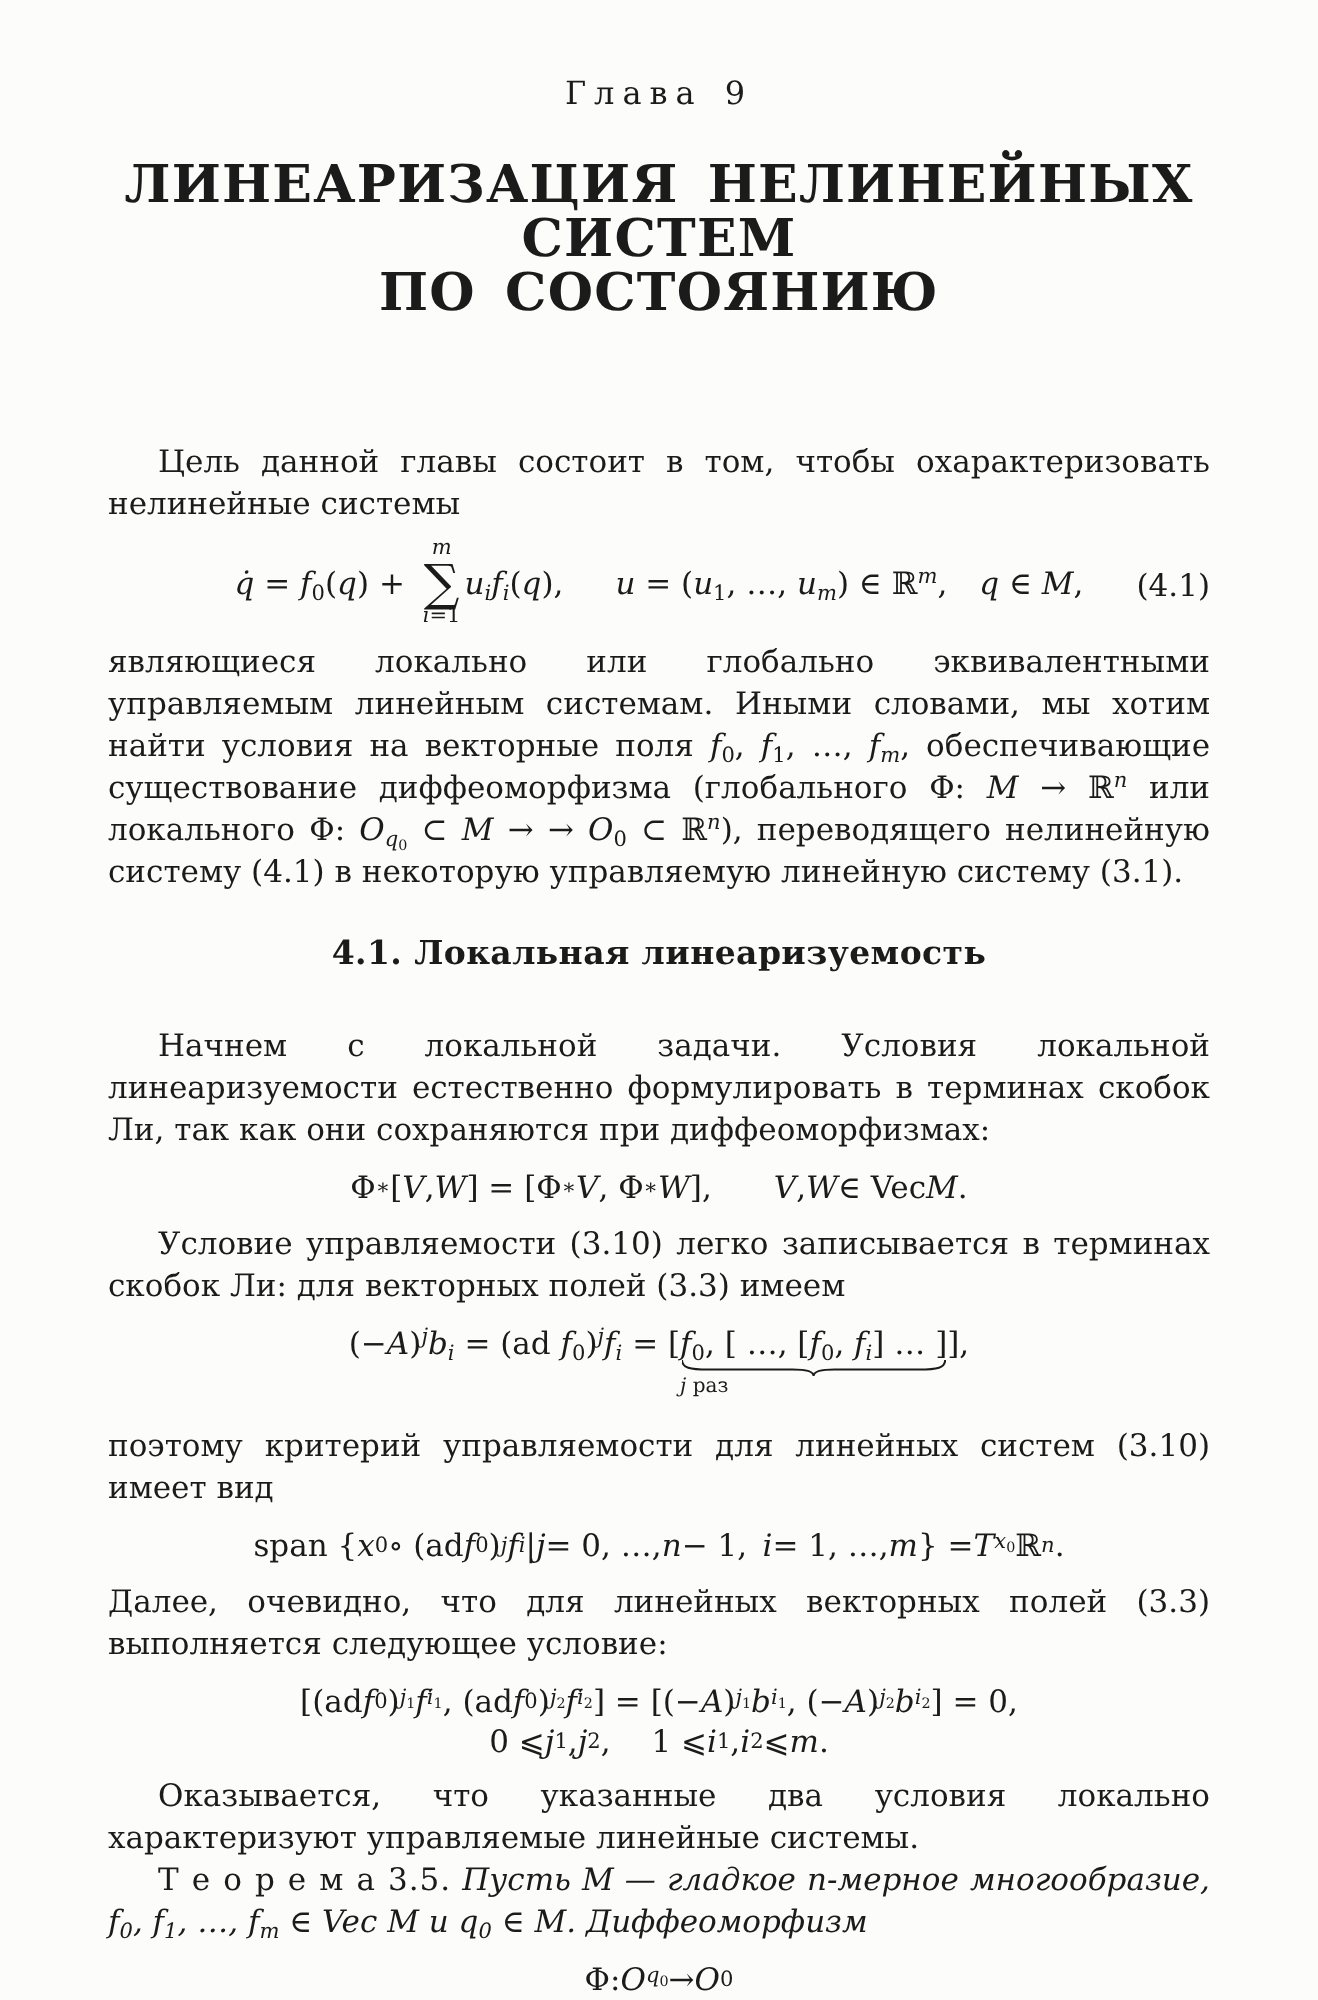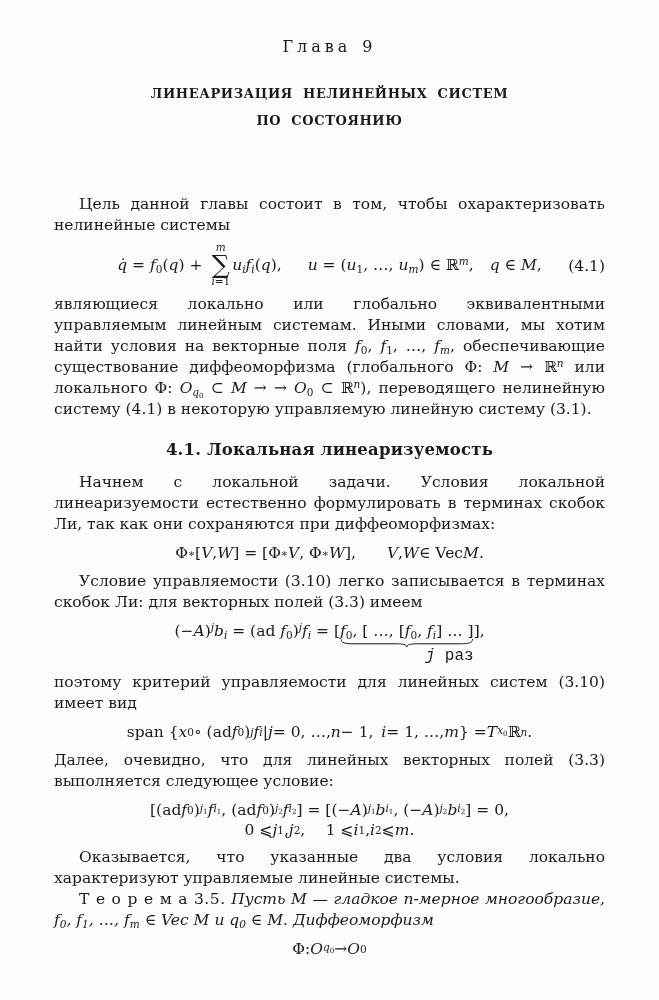--- a/index.html
+++ b/index.html
@@ -8,36 +8,36 @@
     background: #fcfcfb; color: #1b1b1b;
     font-family: "DejaVu Serif", "DejaVu Sans", serif;
   }
   .page { padding: 38px 54px 0 54px; width: 551px; }
 
   .chapter-label {
     text-align: center; font-size: 16px; line-height: 18px;
     letter-spacing: 4px; word-spacing: 2px;
   }
   .chapter-title {
-    text-align: center; font-weight: bold; font-size: 13px;
+    text-align: center; font-weight: bold; font-size: 26px;
     line-height: 27px; letter-spacing: 0.6px; word-spacing: 5px;
     margin-top: 24px;
   }
   .first-para-gap { margin-top: 60px !important; }
 
   p.body-text {
     margin: 0; font-size: 15.5px; line-height: 21px;
     text-align: justify;
   }
   p.indent { text-indent: 25px; }
   .it { font-style: italic; }
 
   .section-heading {
     text-align: center; font-weight: bold; font-size: 16.5px;
-    margin: 20px 0 13px 0; letter-spacing: 0.2px;
+    margin: 20px 0 27px 0; letter-spacing: 0.2px;
   }
 
   .eq {
     position: relative; display: flex; justify-content: center;
     align-items: center; font-size: 15.5px; margin: 9px 0;
     white-space: nowrap;
   }
   .eq .eq-tag { position: absolute; right: 0; top: 50%; transform: translateY(-50%); }
   .eq-gap-lg { display: inline-block; width: 26px; }
   .eq-gap { display: inline-block; width: 16px; }
@@ -52,21 +52,21 @@
     vertical-align: middle; line-height: 1; margin: 0 2px 0 4px; position: relative; top: -1px;
   }
   .sum .sum-sym { font-size: 25px; line-height: 0.9; }
   .sum .sum-lim { font-size: 10.5px; line-height: 1.1; }
 
   .eq-ub { margin-bottom: 32px; }
   .ub { position: relative; display: inline-block; }
   .ub svg { position: absolute; left: 1px; right: 1px; top: calc(100% - 1px); width: calc(100% - 2px); height: 8px; }
   .ub .ub-label {
     position: absolute; top: calc(100% + 7px); left: 0; width: 100%;
-    text-align: right; font-size: 16px; white-space: nowrap; font-family: Liberation Mono, monospace;
+    text-align: left; font-size: 10px; white-space: nowrap;
   }
   .eq-stack { margin: 2px 0; }
   .thm-label { letter-spacing: 0.5px; }
 </style>
 </head>
 <body>
 
 <div class="page">
 
   <div class="chapter-label">Глава 9</div>

